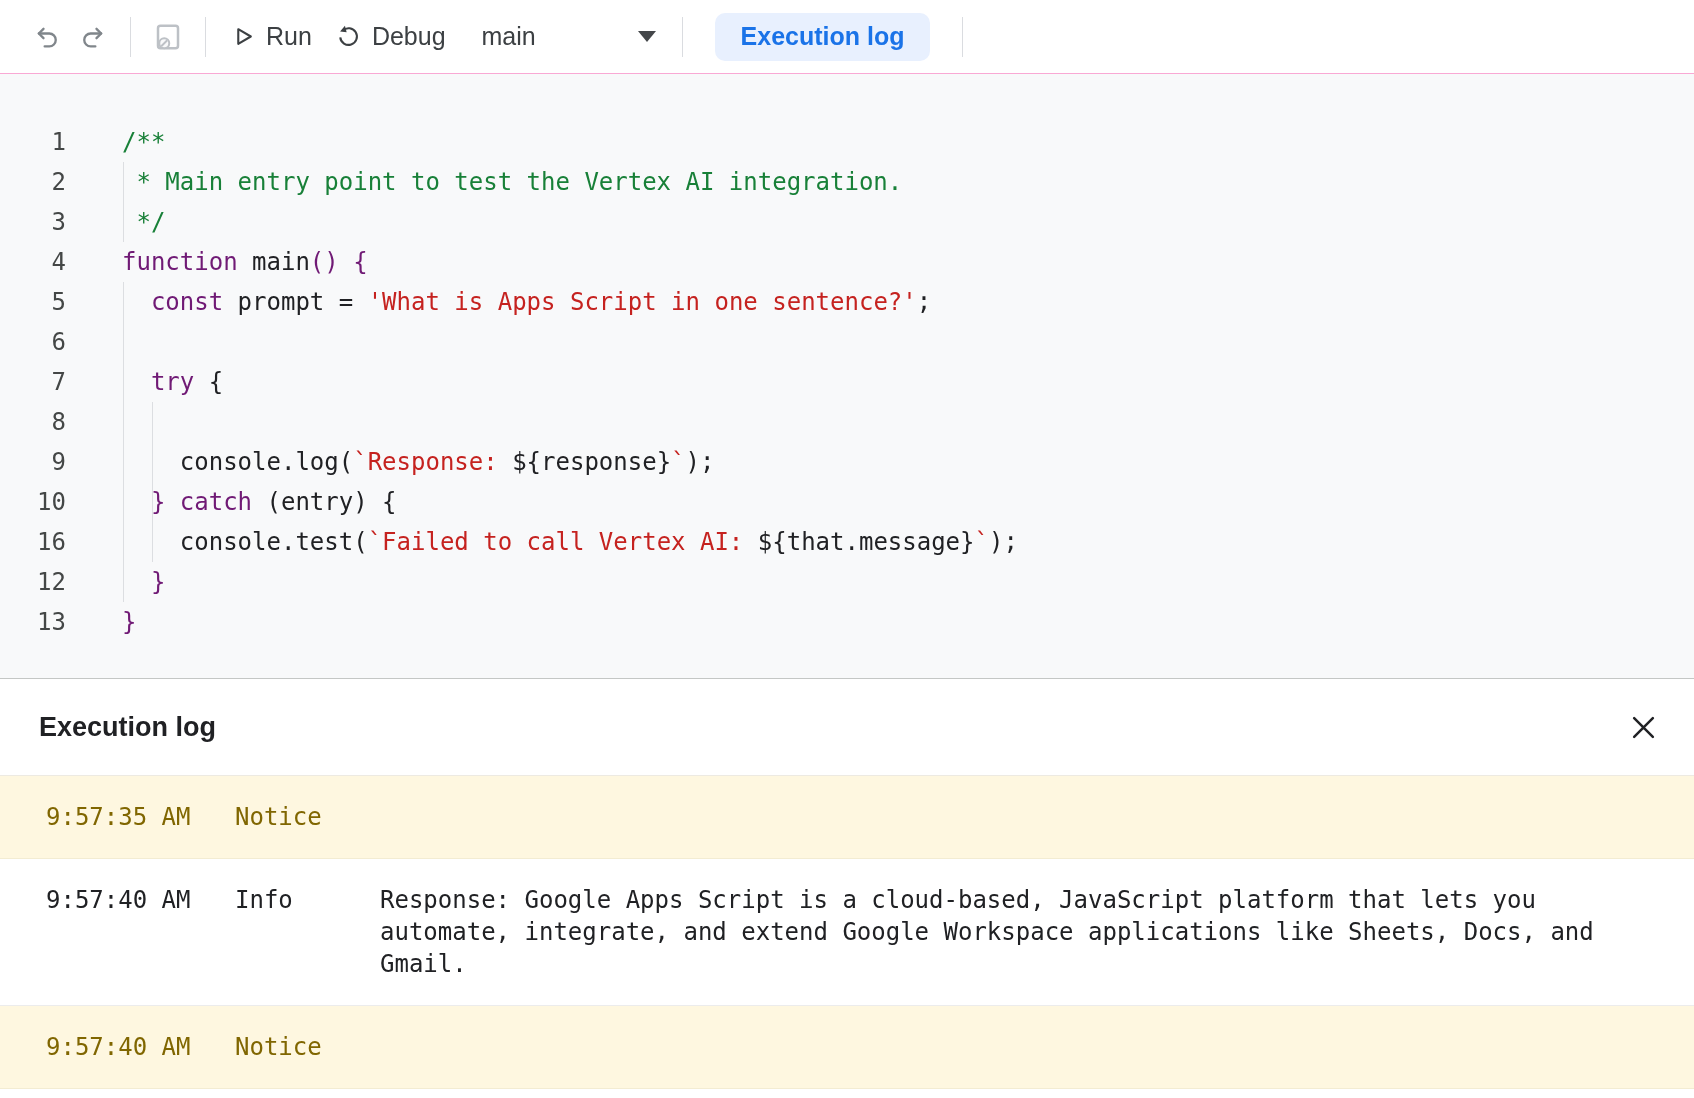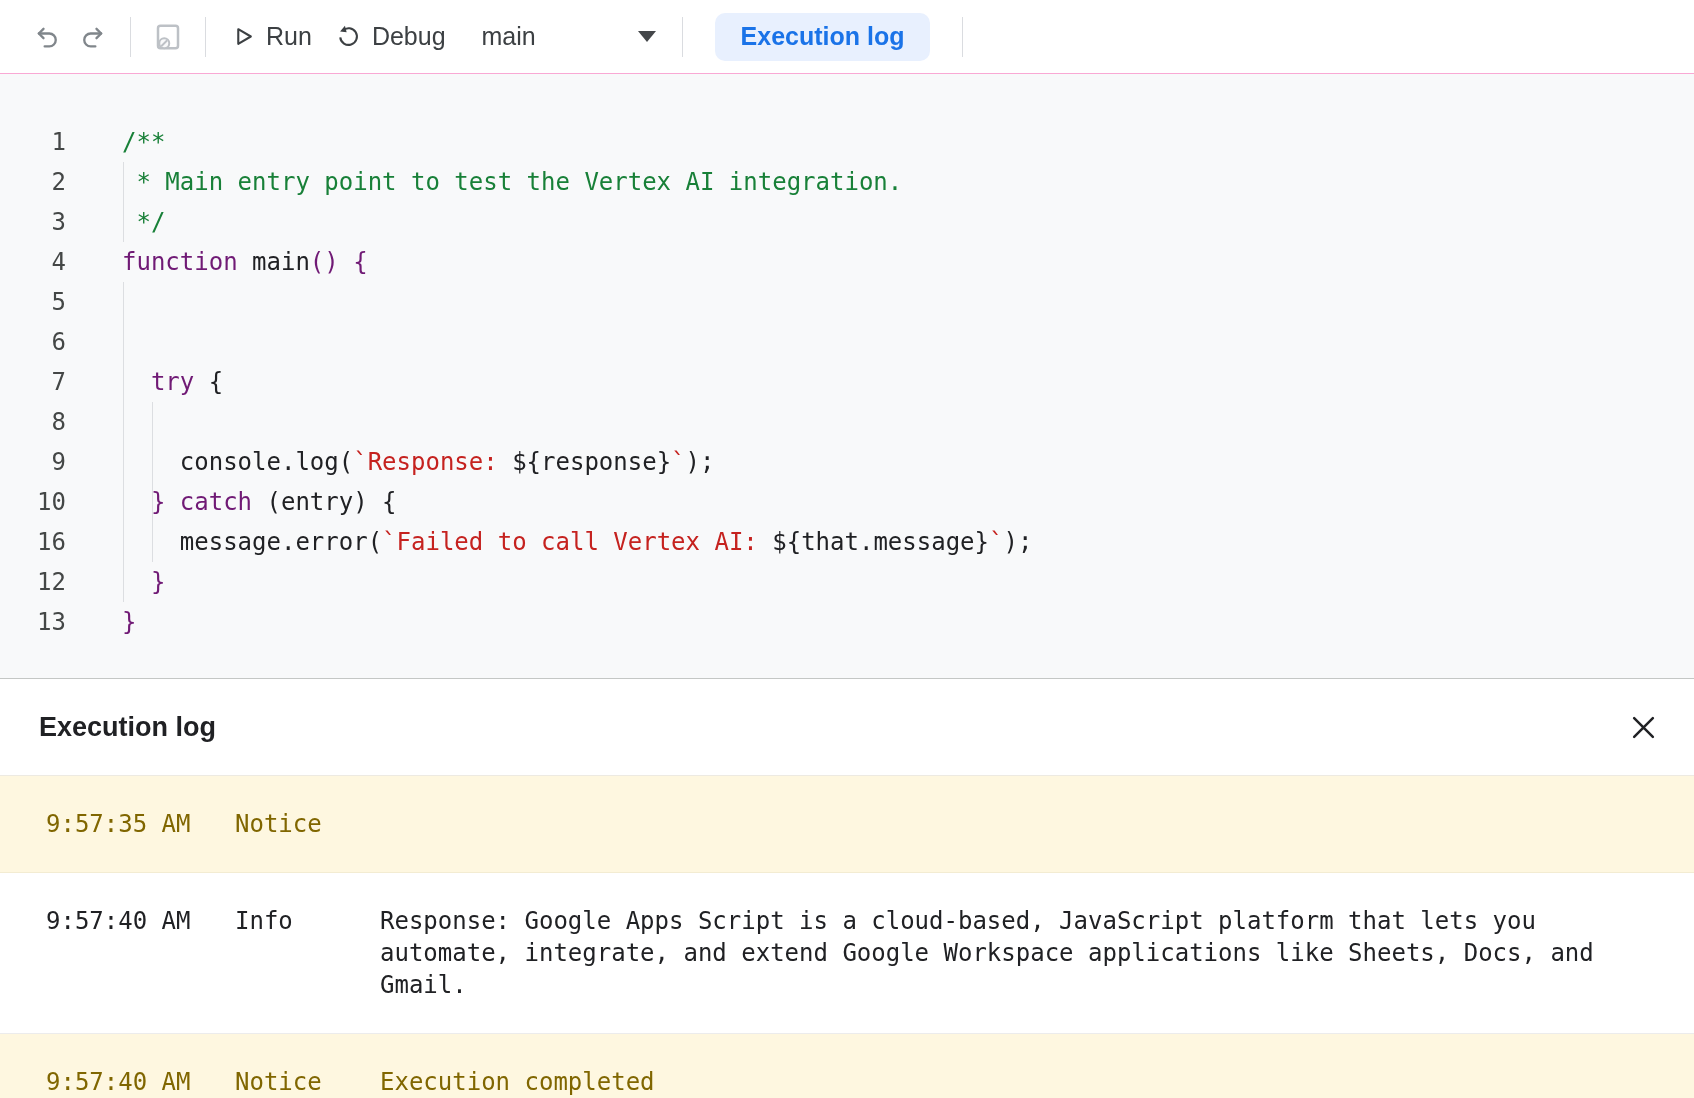--- a/index.html
+++ b/index.html
@@ -61,21 +61,21 @@
     height:97px; display:flex; align-items:center; justify-content:space-between;
     padding:0 28px 0 39px; border-bottom:1px solid #edeae2; background:#fff;
   }
   .log-title { font-size:27px; font-weight:700; color:#202124; }
   .close-btn {
     width:46px; height:46px; border:none; background:none; border-radius:50%;
     display:flex; align-items:center; justify-content:center; cursor:pointer; padding:0;
   }
   #log-rows { font-family:"DejaVu Sans Mono","Liberation Mono",monospace; font-size:24px; }
   .log-row {
-    display:flex; align-items:flex-start; padding:32px 0; line-height:32px;
+    display:flex; align-items:flex-start; padding:25px 0; line-height:32px;
     background:#fff; color:#202124; border-bottom:1px solid #ececec;
   }
   .log-row.notice { background:#fef7e0; color:#806600; border-color:#f3ecd2; }
   .log-time { flex:none; margin-left:46px; width:189px; }
   .log-level { flex:none; width:145px; }
   .log-msg { flex:1; padding-right:84px; }
 </style>
 </head>
 <body>
 
@@ -148,20 +148,21 @@
       <div class="code-line">
         <span class="ln">3</span>
         <span class="code-text"><span class="tok-comment"> */</span></span>
       </div>
       <div class="code-line">
         <span class="ln">4</span>
         <span class="code-text"><span class="tok-keyword">function</span><span class="tok-plain"> main</span><span class="tok-keyword">() {</span></span>
       </div>
       <div class="code-line">
         <span class="ln">5</span>
+        <span class="code-text"><span class="tok-plain">  </span><span class="tok-keyword">const</span><span class="tok-plain"> prompt = </span><span class="tok-string">'What is Apps Script in one sentence?'</span><span class="tok-plain">;</span></span>
       </div>
       <div class="code-line">
         <span class="ln">6</span>
         <span class="code-text"></span>
       </div>
       <div class="code-line">
         <span class="ln">7</span>
         <span class="code-text"><span class="tok-plain">  </span><span class="tok-keyword">try</span><span class="tok-plain"> {</span></span>
       </div>
       <div class="code-line">
@@ -170,21 +171,21 @@
       <div class="code-line">
         <span class="ln">9</span>
         <span class="code-text"><span class="tok-plain">    console.log(</span><span class="tok-string">`Response: </span><span class="tok-plain">${response}</span><span class="tok-string">`</span><span class="tok-plain">);</span></span>
       </div>
       <div class="code-line">
         <span class="ln">10</span>
         <span class="code-text"><span class="tok-keyword">  } catch</span><span class="tok-plain"> (entry) {</span></span>
       </div>
       <div class="code-line">
         <span class="ln">16</span>
-        <span class="code-text"><span class="tok-plain">    message.error(</span><span class="tok-string">`Failed to call Vertex AI: </span><span class="tok-plain">${that.message}</span><span class="tok-string">`</span><span class="tok-plain">);</span></span>
+        <span class="code-text"><span class="tok-plain">    console.test(</span><span class="tok-string">`Failed to call Vertex AI: </span><span class="tok-plain">${that.message}</span><span class="tok-string">`</span><span class="tok-plain">);</span></span>
       </div>
       <div class="code-line">
         <span class="ln">12</span>
         <span class="code-text"><span class="tok-keyword">  }</span></span>
       </div>
       <div class="code-line">
         <span class="ln">13</span>
         <span class="code-text"><span class="tok-keyword">}</span></span>
       </div>
     </div>
@@ -205,16 +206,15 @@
         <span class="log-level">Notice</span>
       </div>
       <div class="log-row info">
         <span class="log-time">9:57:40 AM</span>
         <span class="log-level">Info</span>
         <span class="log-msg">Response: Google Apps Script is a cloud-based, JavaScript platform that lets you automate, integrate, and extend Google Workspace applications like Sheets, Docs, and Gmail.</span>
       </div>
       <div class="log-row notice">
         <span class="log-time">9:57:40 AM</span>
         <span class="log-level">Notice</span>
-        <span class="log-msg">Execution completed</span>
       </div>
     </div>
 </div>
 
 </body></html>

